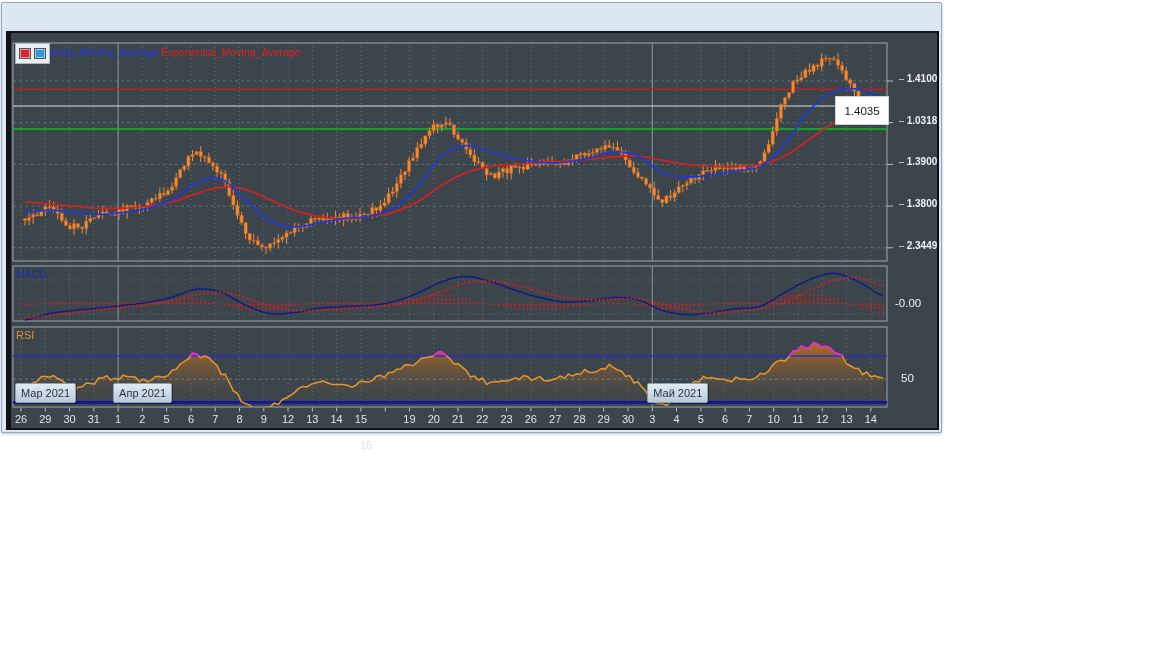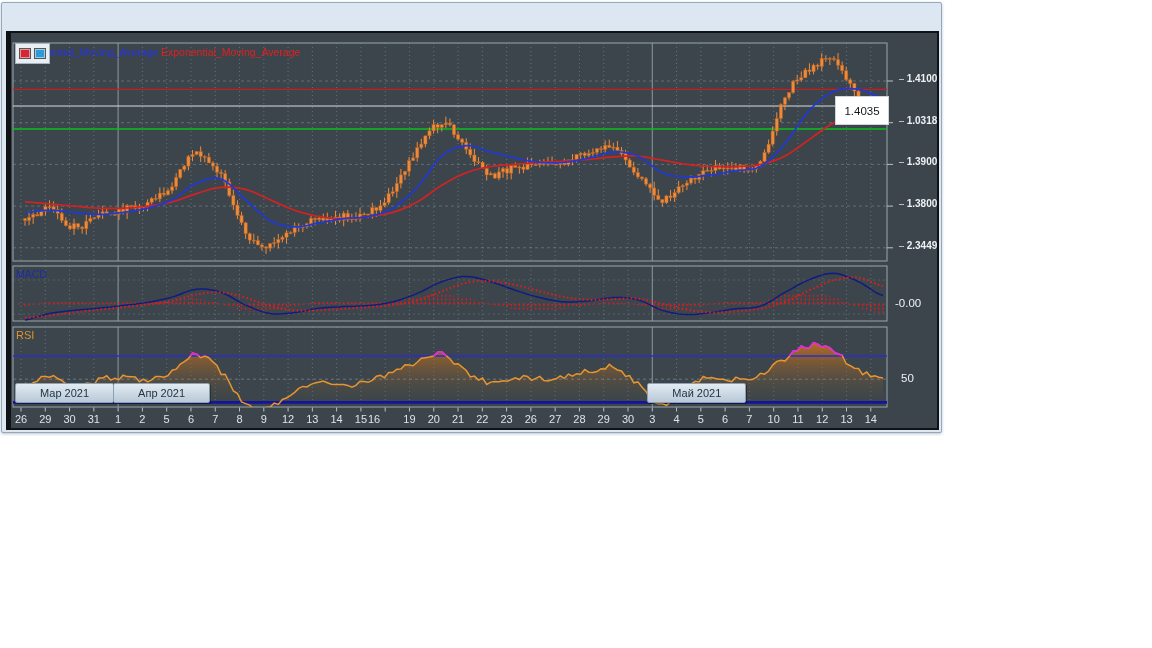--- a/index.html
+++ b/index.html
@@ -32,21 +32,21 @@
   .sq-blue{background:#2f9ad8;}
   .macd-title{left:5px;top:235px;font-size:10.5px;color:#1c2daa;}
   .rsi-title{left:5px;top:296px;font-size:11px;color:#e09230;}
   .price-label{left:884px;width:46px;font-size:10px;color:#eef1f4;text-align:center;font-weight:bold;}
   .price-label::before{content:"";display:inline-block;width:5px;height:1px;background:#b7c0c8;
     vertical-align:middle;margin-right:3px;}
   .current-price{left:824px;top:63px;width:54px;height:29px;background:#ffffff;color:#14181c;
     font-size:11.5px;display:flex;align-items:center;justify-content:center;border:1px solid #cfd4d9;}
   .macd-axis{left:884px;top:264px;font-size:11.5px;color:#eef1f4;}
   .rsi-axis{left:890px;top:339px;font-size:11.5px;color:#eef1f4;}
-  .month-btn{position:absolute;top:350px;height:20px;padding:0 24px;z-index:2;
+  .month-btn{position:absolute;top:350px;height:20px;padding:0 5px;z-index:2;
     background:linear-gradient(#e2ebf3,#b9c9d7);border:1px solid #8da1b3;border-radius:2px;
     font-size:11px;color:#243344;display:flex;align-items:center;box-shadow:1px 1px 0 rgba(0,0,0,.35);}
   .x-label{position:absolute;top:380px;width:26px;text-align:center;
     font-size:11px;color:#dee4e9;}
 </style>
 </head>
 <body>
 
 <div class="window">
 
@@ -923,21 +923,21 @@
           <span class="x-label" style="left: 118.4px;">2</span>
           <span class="x-label" style="left: 142.68px;">5</span>
           <span class="x-label" style="left: 166.96px;">6</span>
           <span class="x-label" style="left: 191.24px;">7</span>
           <span class="x-label" style="left: 215.52px;">8</span>
           <span class="x-label" style="left: 239.8px;">9</span>
           <span class="x-label" style="left: 264.08px;">12</span>
           <span class="x-label" style="left: 288.36px;">13</span>
           <span class="x-label" style="left: 312.64px;">14</span>
           <span class="x-label" style="left: 336.92px;">15</span>
-          <span class="x-label" style="left: 350px;">16</span>
+          <span class="x-label" style="left: 342px; margin-top: 26px;">16</span>
           <span class="x-label" style="left: 385.48px;">19</span>
           <span class="x-label" style="left: 409.76px;">20</span>
           <span class="x-label" style="left: 434.04px;">21</span>
           <span class="x-label" style="left: 458.32px;">22</span>
           <span class="x-label" style="left: 482.6px;">23</span>
           <span class="x-label" style="left: 506.88px;">26</span>
           <span class="x-label" style="left: 531.16px;">27</span>
           <span class="x-label" style="left: 555.44px;">28</span>
           <span class="x-label" style="left: 579.72px;">29</span>
           <span class="x-label" style="left: 604px;">30</span>

